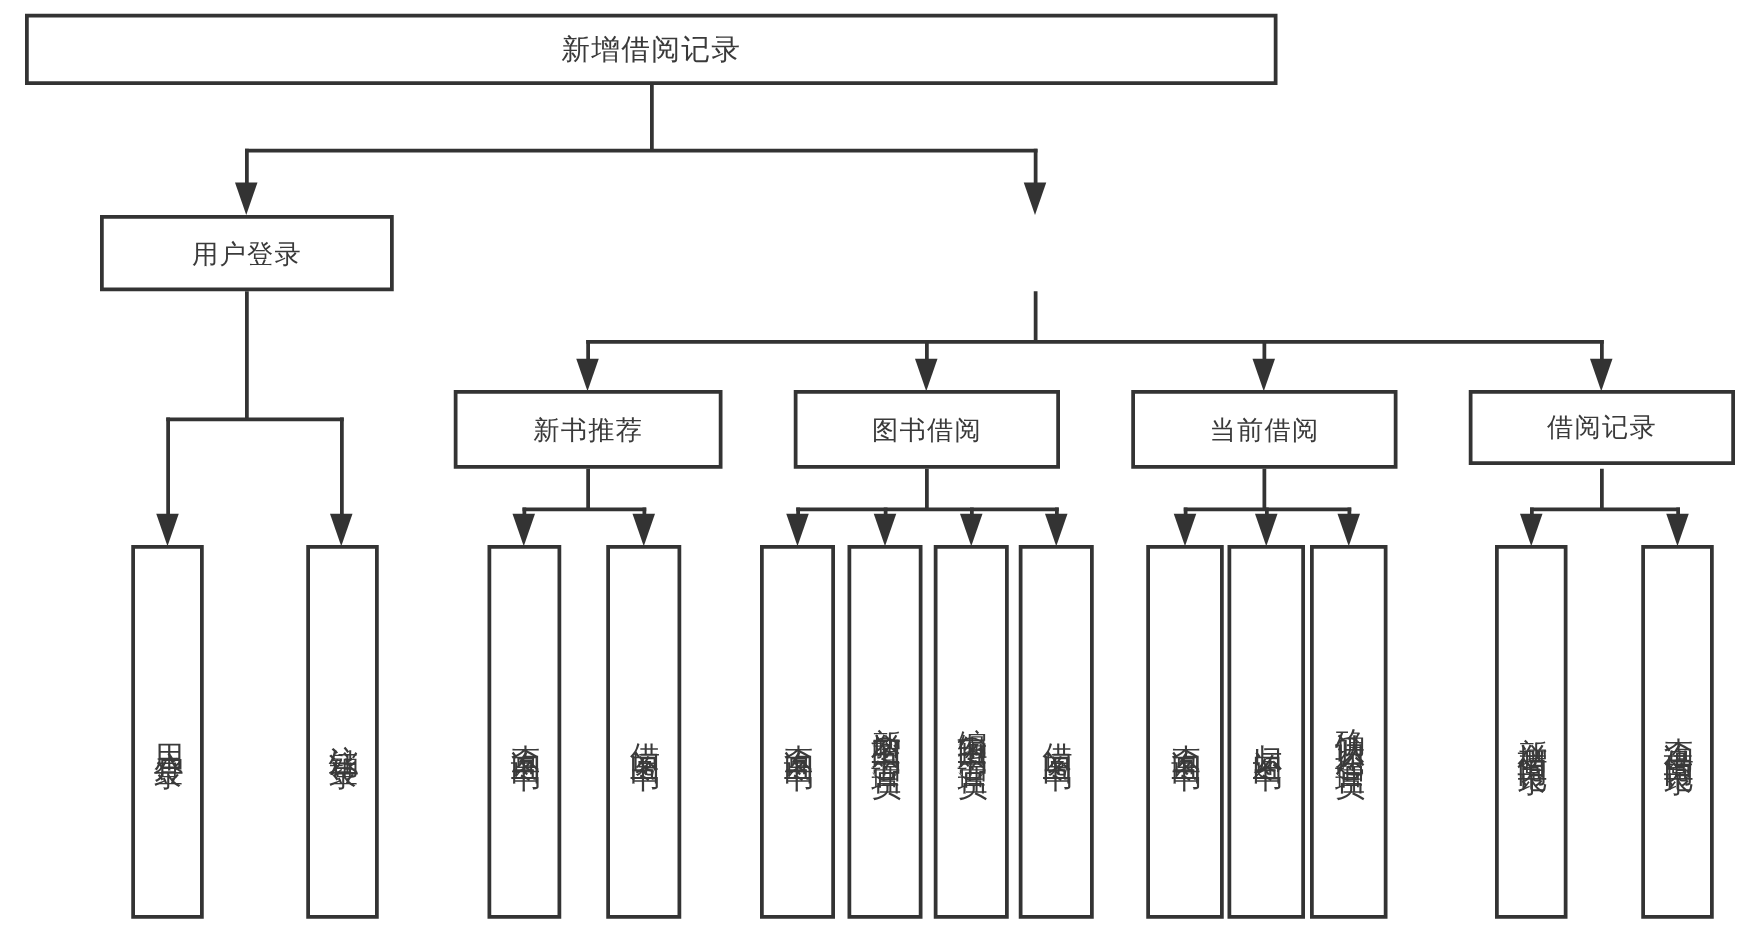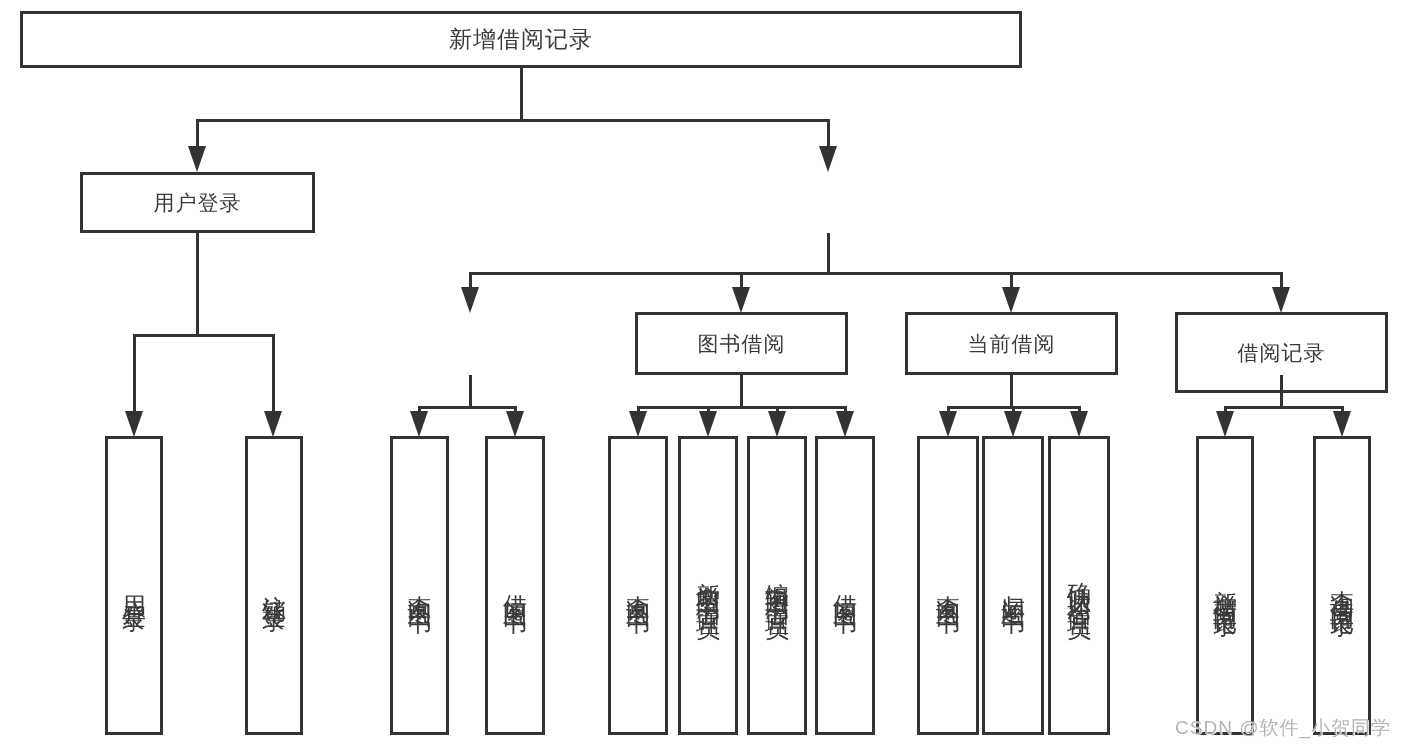--- a/index.html
+++ b/index.html
@@ -94,27 +94,30 @@
   <div class="hl" style="left:469px;top:272px;width:814px;"></div>
   <div class="vl" style="left:469px;top:272px;height:18px;"></div>
   <div class="head" style="left:461px;top:287px;"></div>
   <div class="vl" style="left:740px;top:272px;height:18px;"></div>
   <div class="head" style="left:732px;top:287px;"></div>
   <div class="vl" style="left:1010px;top:272px;height:18px;"></div>
   <div class="head" style="left:1002px;top:287px;"></div>
   <div class="vl" style="left:1280px;top:272px;height:18px;"></div>
   <div class="head" style="left:1272px;top:287px;"></div>
 
+  <div class="node" style="left:363px;top:312px;width:215px;height:63px;">
+    <span>新书推荐</span>
+  </div>
   <div class="node" style="left:905px;top:312px;width:213px;height:63px;">
     <span>当前借阅</span>
   </div>
   <div class="node" style="left:635px;top:312px;width:213px;height:63px;">
     <span>图书借阅</span>
   </div>
-  <div class="node" style="left:1175px;top:312px;width:213px;height:81px;">
+  <div class="node" style="left:1175px;top:312px;width:213px;height:60px;">
     <span>借阅记录</span>
   </div>
 
   <div class="vl" style="left:469px;top:375px;height:33px;"></div>
   <div class="hl" style="left:418px;top:406px;width:99px;"></div>
   <div class="vl" style="left:418px;top:406px;height:9px;"></div>
   <div class="head" style="left:410px;top:411px;"></div>
   <div class="vl" style="left:514px;top:406px;height:9px;"></div>
   <div class="head" style="left:506px;top:411px;"></div>
 
@@ -182,15 +185,14 @@
     <span>确认归还（管理员）</span>
   </div>
 
   <div class="leaf" style="left:1196px;width:58px;">
     <span>新增借阅记录</span>
   </div>
   <div class="leaf" style="left:1313px;width:58px;">
     <span>查询借阅记录</span>
   </div>
 
-  <div class="watermark">CSDN @软件_小贺同学</div>
 
 </div>
 
 </body></html>

